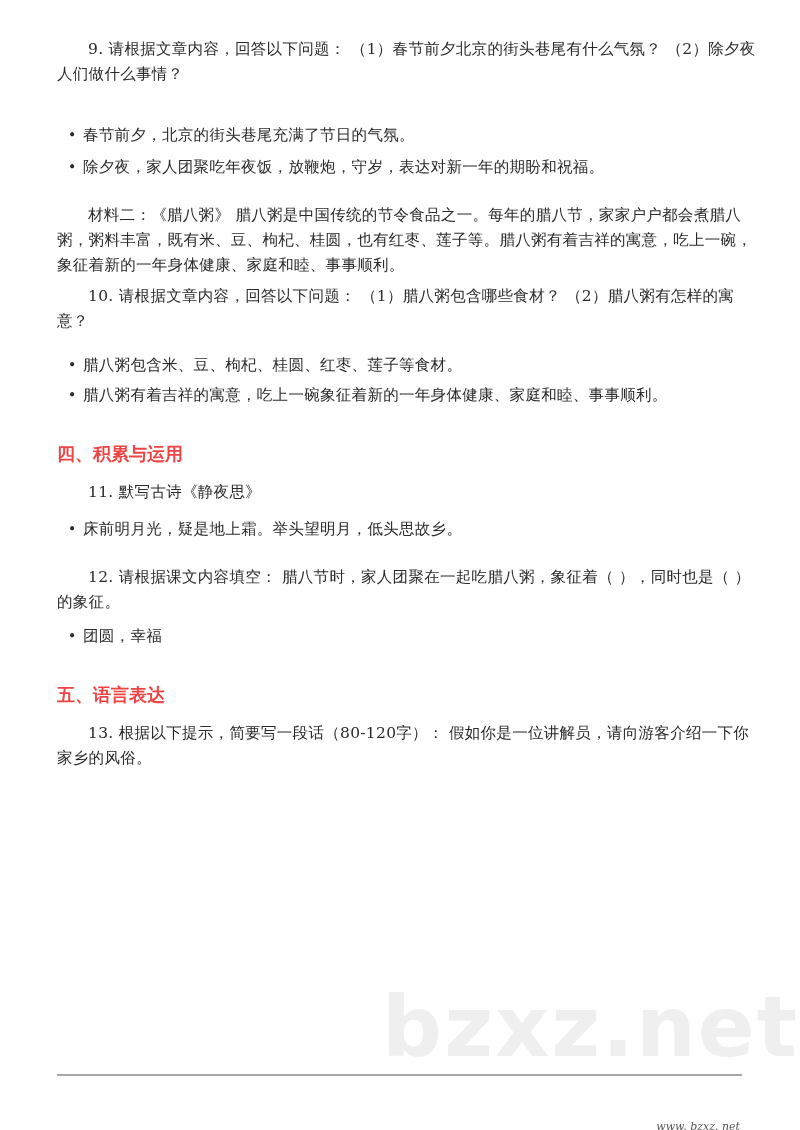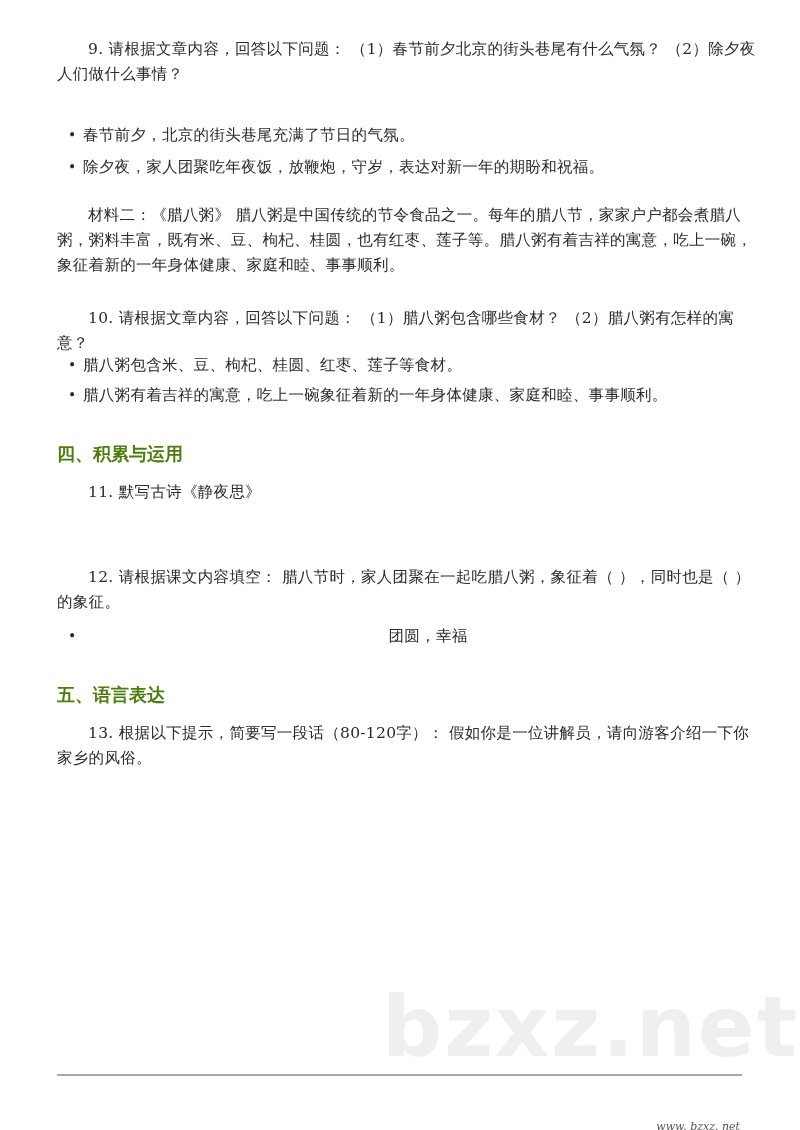--- a/index.html
+++ b/index.html
@@ -18,21 +18,21 @@
       position: absolute; left: 68px; width: 690px;
       font-size: 15.5px; line-height: 25px; letter-spacing: 0.3px;
       padding-left: 15px; margin: 0;
     }
     .bullet::before {
       content: "•"; position: absolute; left: 0; top: 0; font-size: 14px;
     }
     .h2 {
       position: absolute; left: 57px; margin: 0;
       font-family: "DejaVu Sans", "Liberation Sans", sans-serif;
-      font-weight: bold; font-size: 18px; line-height: 26px; color: #4d7c0f;
+      font-weight: bold; font-size: 18px; line-height: 26px; color: #ef4444;
     }
     .watermark {
       position: absolute; left: 382px; top: 985px;
       font-family: "DejaVu Sans", "Liberation Sans", sans-serif;
       font-weight: bold; font-size: 84px; letter-spacing: 2px; line-height: 84px;
       color: #efefef;
     }
     .footer-rule {
       position: absolute; left: 57px; top: 1074px; width: 685px; height: 0;
       border-top: 2px solid #a8a8a8;
@@ -47,30 +47,31 @@
 <body>
 
 <div class="page">
 
   <p class="p" style="top:37px;">9. 请根据文章内容，回答以下问题：  （1）春节前夕北京的街头巷尾有什么气氛？ （2）除夕夜人们做什么事情？</p>
   <p class="bullet" style="top:155px;">除夕夜，家人团聚吃年夜饭，放鞭炮，守岁，表达对新一年的期盼和祝福。</p>
   <p class="bullet" style="top:123px;">春节前夕，北京的街头巷尾充满了节日的气氛。</p>
 
   <p class="p" style="top:203px;">材料二：《腊八粥》 腊八粥是中国传统的节令食品之一。每年的腊八节，家家户户都会煮腊八粥，粥料丰富，既有米、豆、枸杞、桂圆，也有红枣、莲子等。腊八粥有着吉祥的寓意，吃上一碗，象征着新的一年身体健康、家庭和睦、事事顺利。</p>
 
-  <p class="p" style="top:306px;">10. 请根据文章内容，回答以下问题：  （1）腊八粥包含哪些食材？ （2）腊八粥有怎样的寓意？</p>
+  <p class="p" style="top:284px;">10. 请根据文章内容，回答以下问题：  （1）腊八粥包含哪些食材？ （2）腊八粥有怎样的寓意？</p>
   <p class="bullet" style="top:353px;">腊八粥包含米、豆、枸杞、桂圆、红枣、莲子等食材。</p>
   <p class="bullet" style="top:383px;">腊八粥有着吉祥的寓意，吃上一碗象征着新的一年身体健康、家庭和睦、事事顺利。</p>
 
   <h2 class="h2" style="top:441px;">四、积累与运用</h2>
 
   <p class="p" style="top:480px;">11. 默写古诗《静夜思》</p>
+  <p class="bullet" style="top:517px;">床前明月光，疑是地上霜。举头望明月，低头思故乡。</p>
 
   <p class="p" style="top:565px;">12. 请根据课文内容填空： 腊八节时，家人团聚在一起吃腊八粥，象征着（ ），同时也是（ ）的象征。</p>
-  <p class="bullet" style="top:624px;text-align:center;">团圆，幸福</p>
+  <p class="bullet" style="top:624px;">团圆，幸福</p>
 
   <h2 class="h2" style="top:682px;">五、语言表达</h2>
 
   <p class="p" style="top:721px;">13. 根据以下提示，简要写一段话（80-120字）： 假如你是一位讲解员，请向游客介绍一下你家乡的风俗。</p>
 
   <div class="watermark">bzxz.net</div>
 
   <div class="footer-rule"></div>
   <div class="footer-url">www. bzxz. net</div>
 </div>

